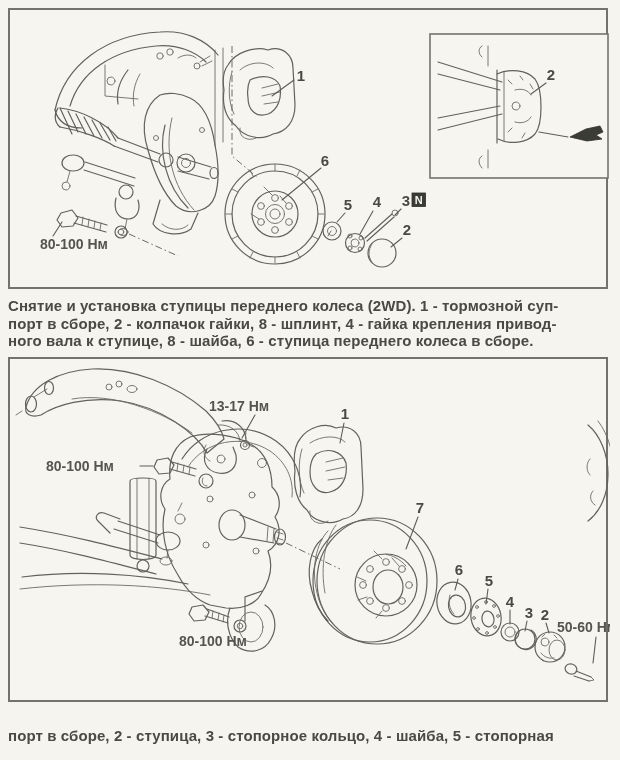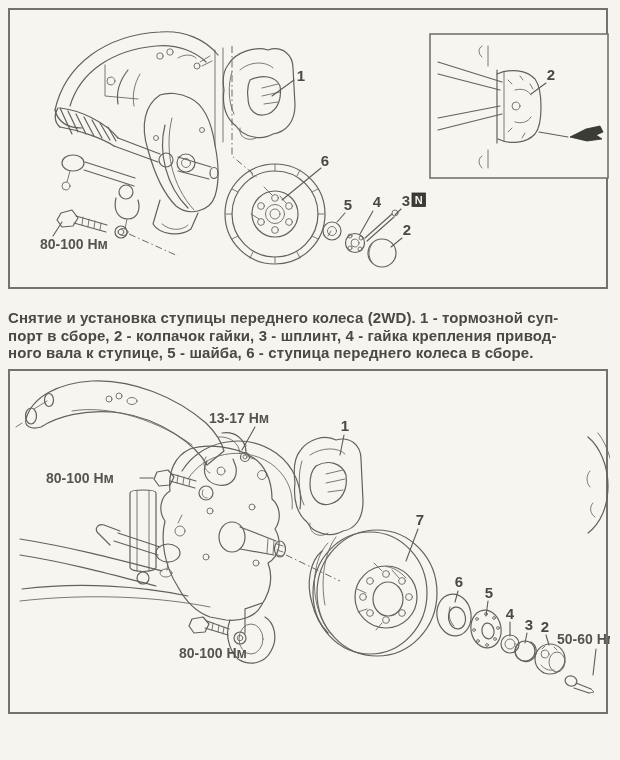--- a/index.html
+++ b/index.html
@@ -12,21 +12,21 @@
   }
   .page{width:604px;padding:8px;position:relative;}
   .figure-box{
     width:600px;
     border:2px solid #73736c;
     background:#f7f5f0;
     box-sizing:border-box;
   }
   .figure-box svg{display:block;}
   .caption{
-    margin:20px 0 7px 0;
+    margin:8px 0 7px 0;
     font-size:15px;
     line-height:17.5px;
     font-weight:bold;
     color:#4a4a44;
     letter-spacing:0.1px;
   }
   .caption .cap-line{white-space:nowrap;}
   
   .ln{fill:none;stroke:#62625c;stroke-width:1.2;stroke-linecap:round;stroke-linejoin:round;}
   .ln-thin{fill:none;stroke:#6b6b64;stroke-width:0.9;stroke-linecap:round;stroke-linejoin:round;}
@@ -195,22 +195,22 @@
         <text class="callout" x="541" y="70" text-anchor="middle">2</text>
         <path class="leader" d="M536,73 L521,84"></path>
         <path class="leader" d="M529,122 L558,127"></path>
         <path class="darkfill" d="M560,127 L576,119 L590,116 L593,122 L586,125 L592,129 L577,131 Z"></path>
       </g>
     </svg>
   </div>
 
   <p class="caption">
     <span class="cap-line">Снятие и установка ступицы переднего колеса (2WD). 1 - тормозной суп-</span><br>
-    <span class="cap-line">порт в сборе, 2 - колпачок гайки, 3 - шплинт, 4 - гайка крепления привод-</span><br>
-    <span class="cap-line">ного вала к ступице, 5 - шайба, 6 - ступица переднего колеса в сборе.</span>
+    <span class="cap-line">порт в сборе, 2 - колпачок гайки, 8 - шплинт, 4 - гайка крепления привод-</span><br>
+    <span class="cap-line">ного вала к ступице, 8 - шайба, 6 - ступица переднего колеса в сборе.</span>
   </p>
 
   <div class="figure-box">
     <svg width="600" height="341" viewBox="0 0 600 341">
 
       <g>
         <path class="ln" d="M16,48 C22,26 48,12 82,10 C122,8 166,26 196,52 C206,62 212,72 214,80 L197,94 C186,74 151,48 111,42 C76,37 46,46 31,56 C21,59 14,55 16,48 Z"></path>
         <path class="ln-thin" d="M62,40 C102,33 152,52 182,74"></path>
         <ellipse class="ln" cx="21" cy="45" rx="5.5" ry="8"></ellipse>
         <path class="ln-thin" d="M24,38 L37,30"></path>
@@ -384,16 +384,16 @@
       <g>
         <ellipse class="ln" cx="561" cy="310" rx="6" ry="5" transform="rotate(20 561 310)"></ellipse>
         <path class="ln" d="M566,312 L581,318 M564,317 L579,322"></path>
         <path class="ln-thin" d="M581,318 L584,321 L579,322"></path>
       </g>
     </svg>
   </div>
 
   <p class="caption">
     <br>
-    <br>
+    <span class="cap-line">порт в сборе, 2 - ступица, 3 - стопорное кольцо, 4 - шайба, 5 - стопорная</span><br>
   </p>
 
 </div>
 
 </body></html>

